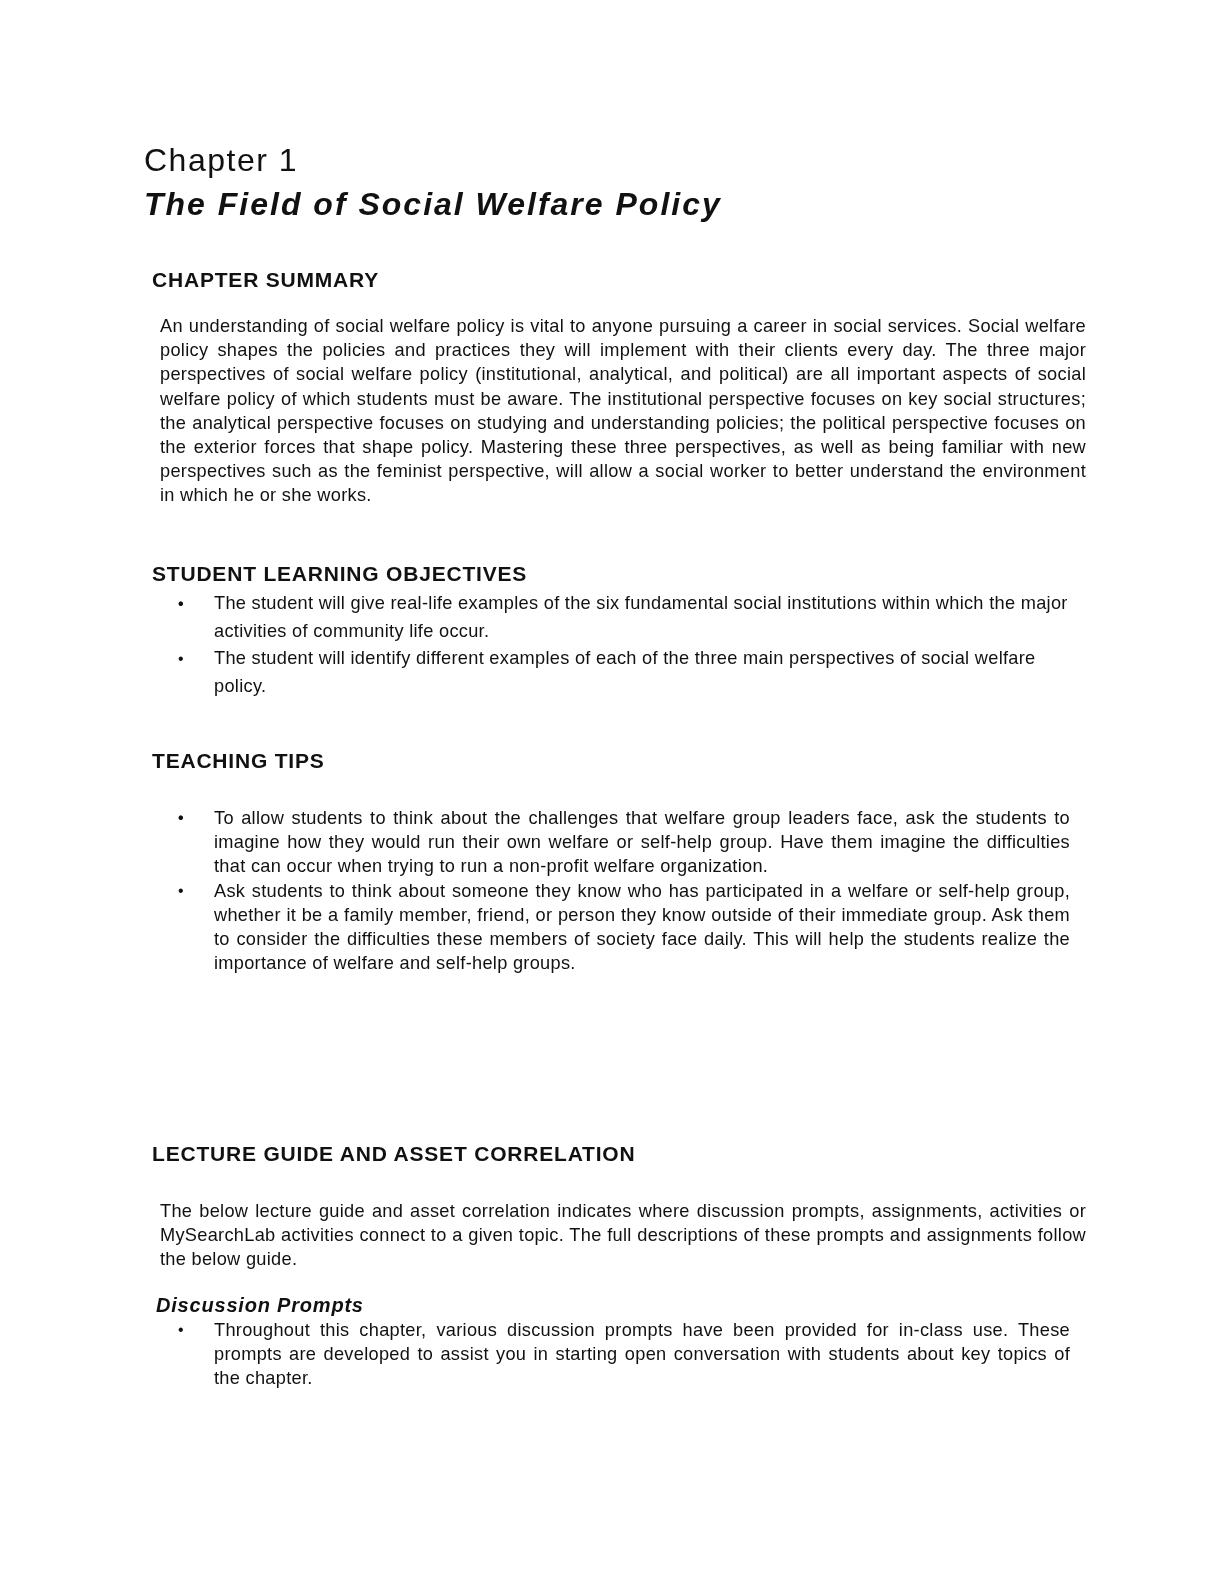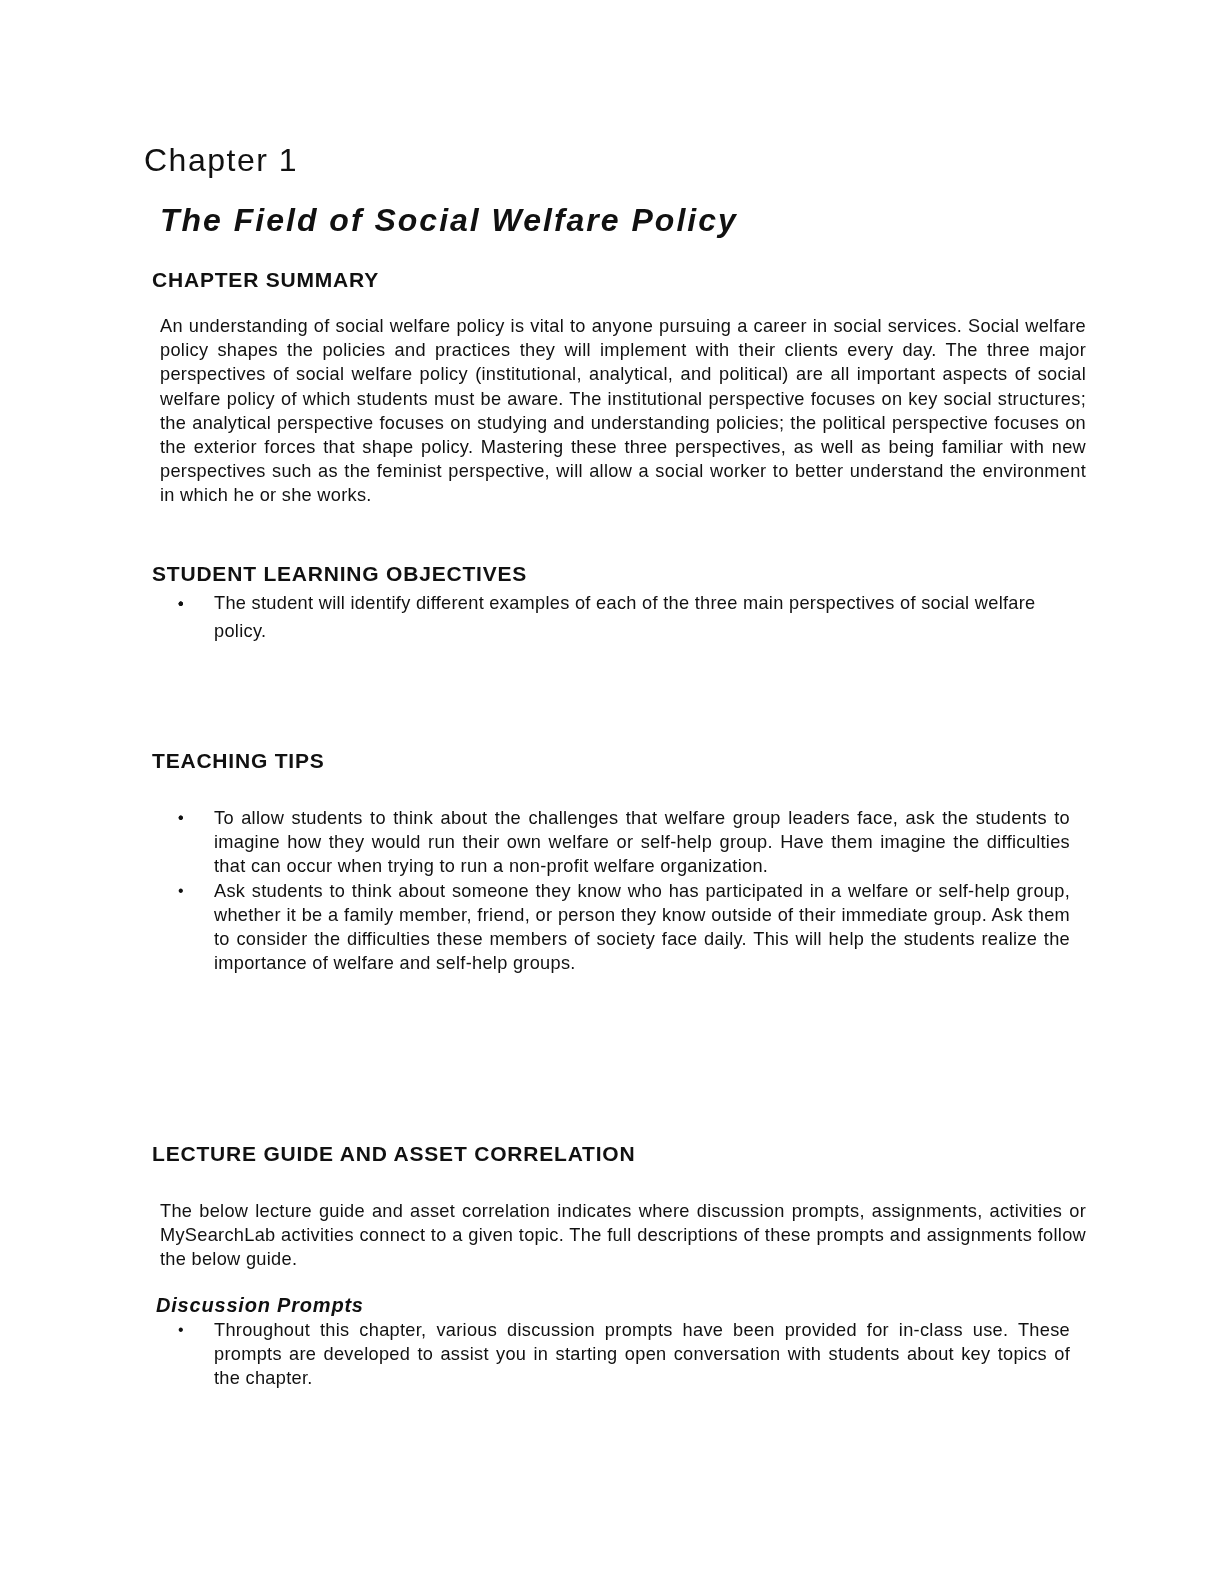--- a/index.html
+++ b/index.html
@@ -32,21 +32,21 @@
       line-height: 36px;
     }
     .chapter-title {
       position: absolute;
       top: 184px;
       left: 0;
       font-size: 32px;
       font-weight: bold;
       font-style: italic;
       letter-spacing: 2px;
-      margin: 16px;
+      margin: 0;
       line-height: 40px;
     }
     .section-heading {
       position: absolute;
       left: 0;
       font-size: 21px;
       font-weight: bold;
       letter-spacing: 0.8px;
       margin: 8px;
       line-height: 26px;
@@ -116,20 +116,21 @@
   <h3 class="section-heading" style="top:259px;">CHAPTER SUMMARY</h3>
   <p class="para" style="top:298px;">An understanding of social welfare policy is vital to anyone pursuing a career in social services. Social welfare policy shapes the policies and practices they will implement with their clients every day. The three major perspectives of social welfare policy (institutional, analytical, and political) are all important aspects of social welfare policy of which students must be aware. The institutional perspective focuses on key social structures; the analytical perspective focuses on studying and understanding policies; the political perspective focuses on the exterior forces that shape policy. Mastering these three perspectives, as well as being familiar with new perspectives such as the feminist perspective, will allow a social worker to better understand the environment in which he or she works.</p>
 
   <h3 class="section-heading" style="top:553px;">STUDENT LEARNING OBJECTIVES</h3>
   <ul class="bullets loose" style="top:590px;">
     <li>
       <span class="bullet">•</span>
     </li>
     <li>
       <span class="bullet">•</span>
+      <span>The student will give real-life examples of the six fundamental social institutions within which the major activities of community life occur.</span>
     </li>
     <li>
       <span class="bullet">•</span>
       <span>The student will identify different examples of each of the three main perspectives of social welfare policy.</span>
     </li>
   </ul>
 
   <h3 class="section-heading" style="top:740px;">TEACHING TIPS</h3>
   <ul class="bullets tight" style="top:806px;">
     <li>

